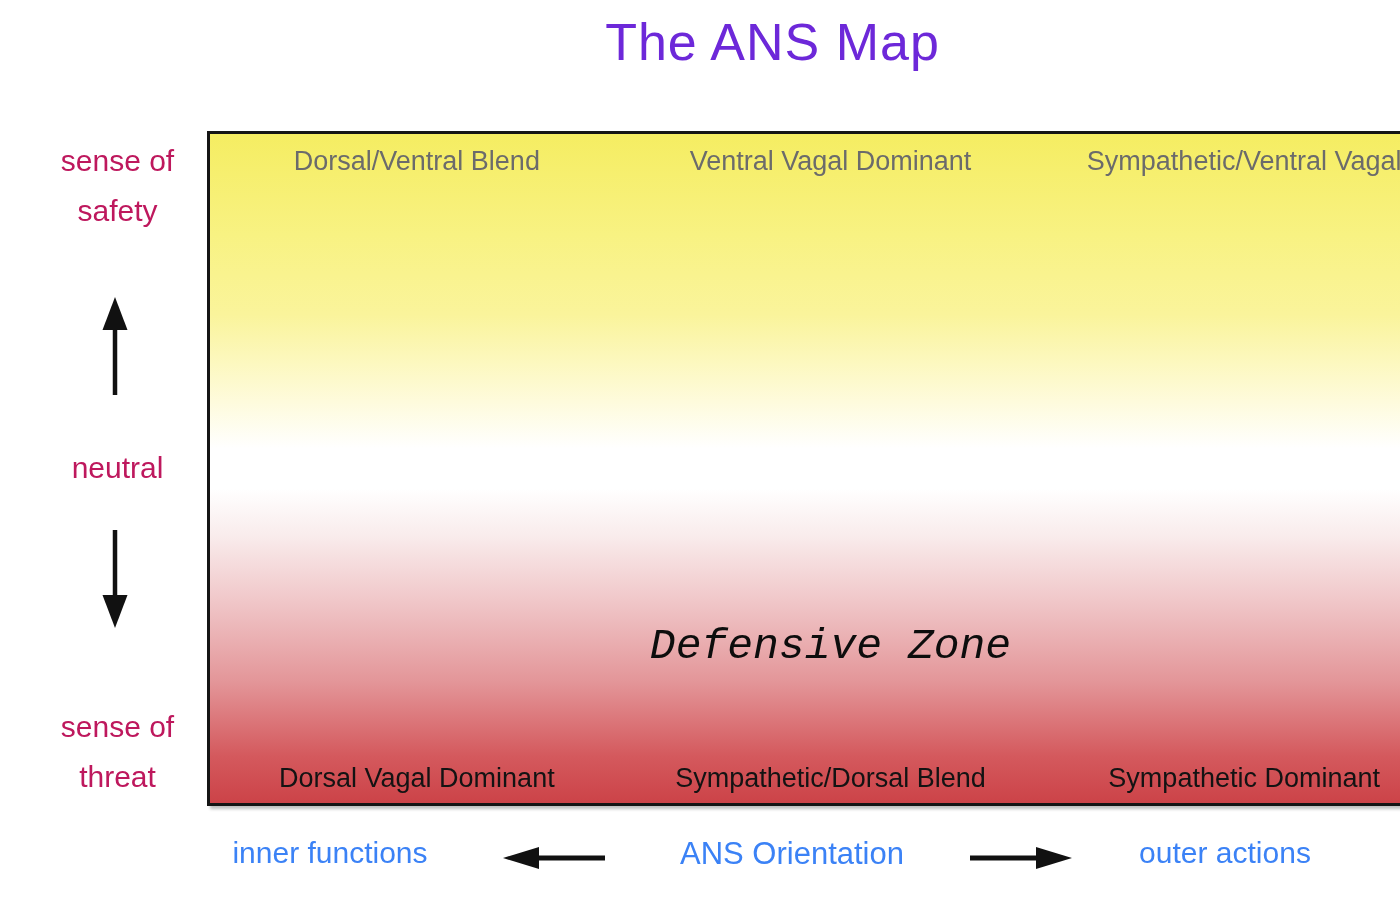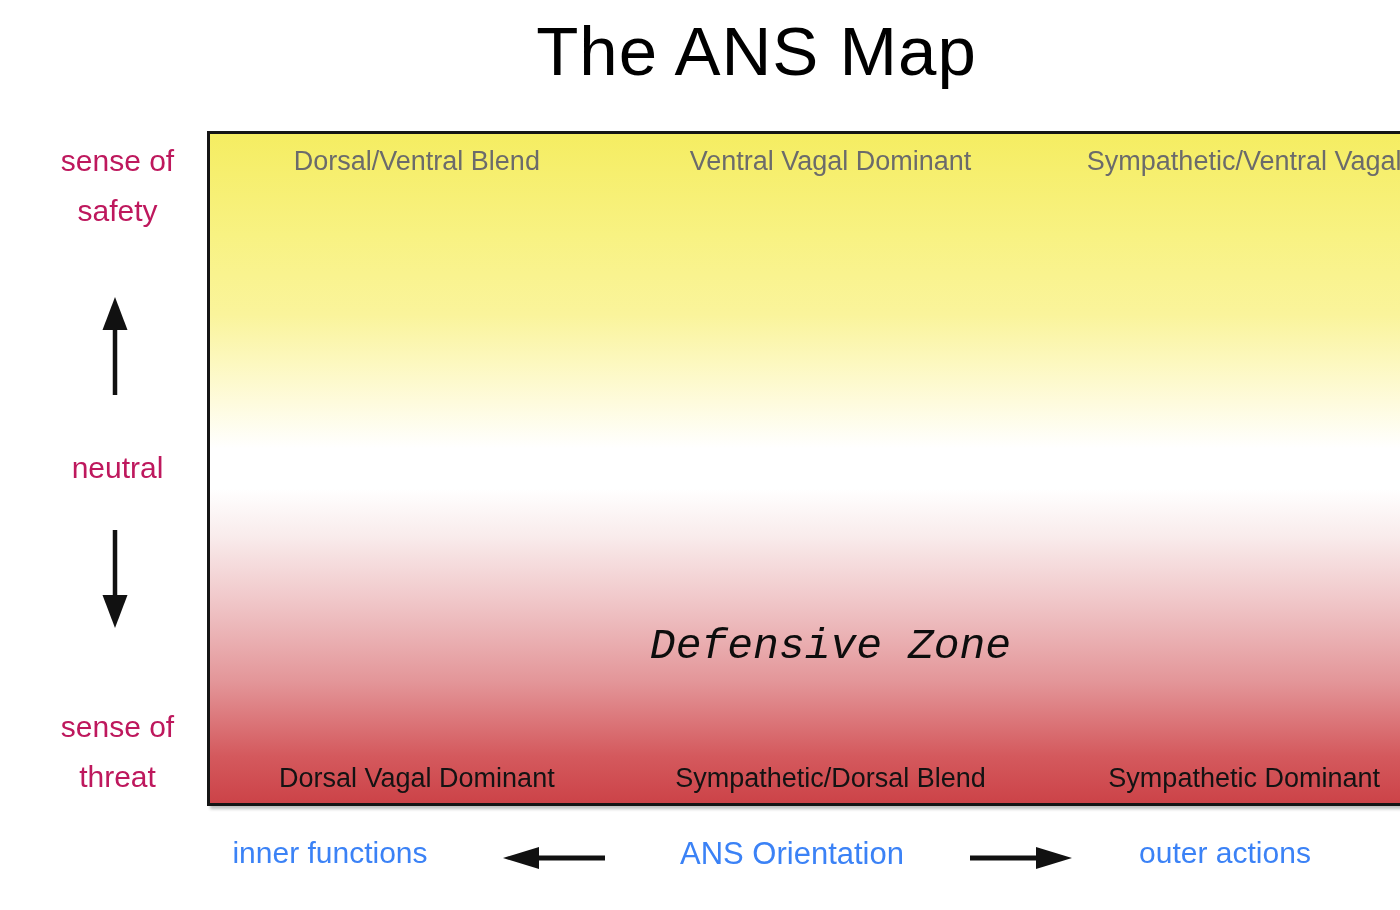--- a/index.html
+++ b/index.html
@@ -8,28 +8,28 @@
     width: 1400px;
     height: 910px;
     background: #ffffff;
     overflow: hidden;
     font-family: "Liberation Sans", sans-serif;
     color: #131313;
   }
 
   .title {
     position: absolute;
-    left: 191px;
+    left: 207px;
     top: 12px;
     width: 1131px;
     text-align: center;
-    font-size: 69px;
+    font-size: 52px;
     font-weight: 400;
     letter-spacing: 1px;
-    color: #000000;
+    color: #6d28d9;
   }
 
   
   .map-rect {
     position: absolute;
     left: 207px;
     top: 131px;
     width: 1247px;
     height: 675px;
     box-sizing: border-box;

